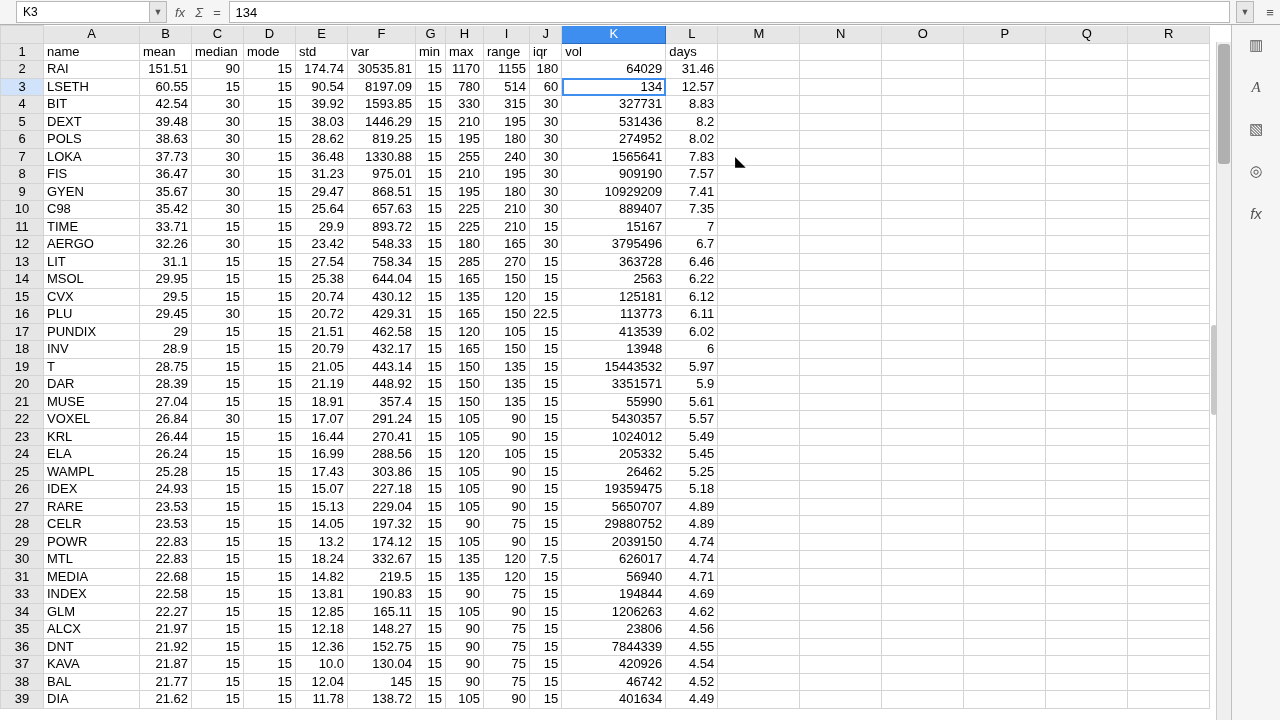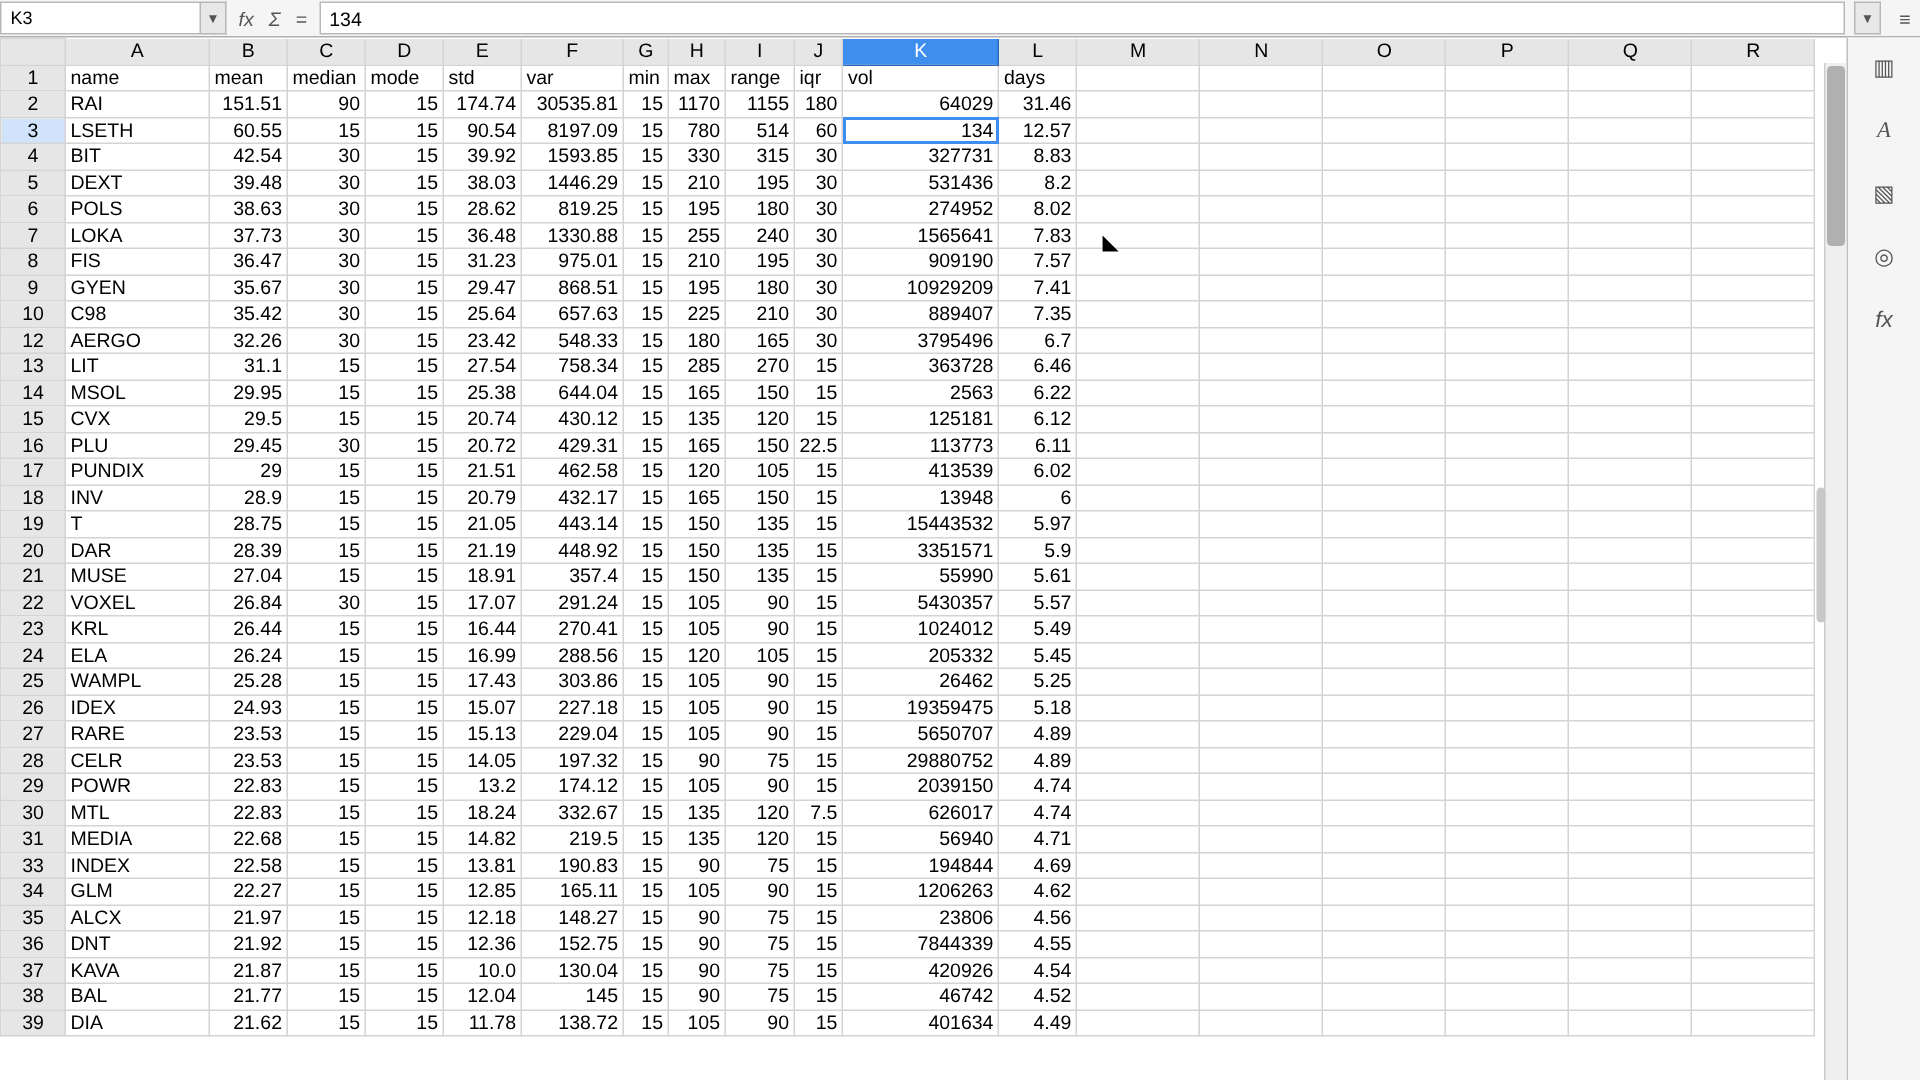--- a/index.html
+++ b/index.html
@@ -1,17 +1,17 @@
 <!DOCTYPE html>
 <html><head>
 <meta charset="utf-8">
 <style>
   html,body{margin:0;padding:0;font-family:"Liberation Sans",Arial,sans-serif;font-size:13px;color:#000;background:#fff;overflow:hidden;width:1280px;height:720px}
   .formula-bar{display:flex;align-items:center;height:24px;border-bottom:1px solid #b0b0b0;background:#f5f5f5}
-  .fb-cellref{width:120px;height:20px;margin-left:0;background:#fff;border:1px solid #b8b8b8;display:flex;align-items:center;padding:0 6px;font-size:12px}
+  .fb-cellref{width:120px;height:20px;margin-left:16px;background:#fff;border:1px solid #b8b8b8;display:flex;align-items:center;padding:0 6px;font-size:12px}
   .fb-dd{width:16px;height:20px;border:1px solid #b8b8b8;border-left:none;display:flex;align-items:center;justify-content:center;background:#e8e8e8;font-size:9px;color:#555}
   .fb-icons{display:flex;align-items:center;margin:0 8px;gap:10px}
   .fb-icons span{font-style:italic;color:#555;font-size:13px}
   .fb-input{flex:1;height:20px;background:#fff;border:1px solid #b8b8b8;display:flex;align-items:center;padding:0 6px;font-size:13px;margin-right:6px}
   .fb-input-dd{width:16px;height:20px;border:1px solid #b8b8b8;display:flex;align-items:center;justify-content:center;background:#e8e8e8;font-size:9px;color:#555;margin-right:6px}
   .main-area{display:flex;height:696px}
   .grid-wrap{position:relative;flex:1;overflow:hidden}
   table{border-collapse:collapse;table-layout:fixed}
   th,td{border:1px solid #d4d4d4;height:16.5px;padding:0 3px;font-size:13px;line-height:16px;white-space:nowrap;overflow:hidden}
   th.colhdr{background:#e6e6e6;font-weight:400;text-align:center;border-top:none}
@@ -297,20 +297,41 @@
             <td class="num">889407</td>
             <td class="num">7.35</td>
             <td class="num"></td>
             <td class="num"></td>
             <td class="num"></td>
             <td class="num"></td>
             <td class="num"></td>
             <td class="num"></td>
           </tr>
           <tr>
+            <th class="rowhdr">11</th>
+            <td class="txt">TIME</td>
+            <td class="num">33.71</td>
+            <td class="num">15</td>
+            <td class="num">15</td>
+            <td class="num">29.9</td>
+            <td class="num">893.72</td>
+            <td class="num">15</td>
+            <td class="num">225</td>
+            <td class="num">210</td>
+            <td class="num">15</td>
+            <td class="num">15167</td>
+            <td class="num">7</td>
+            <td class="num"></td>
+            <td class="num"></td>
+            <td class="num"></td>
+            <td class="num"></td>
+            <td class="num"></td>
+            <td class="num"></td>
+          </tr>
+          <tr>
             <th class="rowhdr">12</th>
             <td class="txt">AERGO</td>
             <td class="num">32.26</td>
             <td class="num">30</td>
             <td class="num">15</td>
             <td class="num">23.42</td>
             <td class="num">548.33</td>
             <td class="num">15</td>
             <td class="num">180</td>
             <td class="num">165</td>

